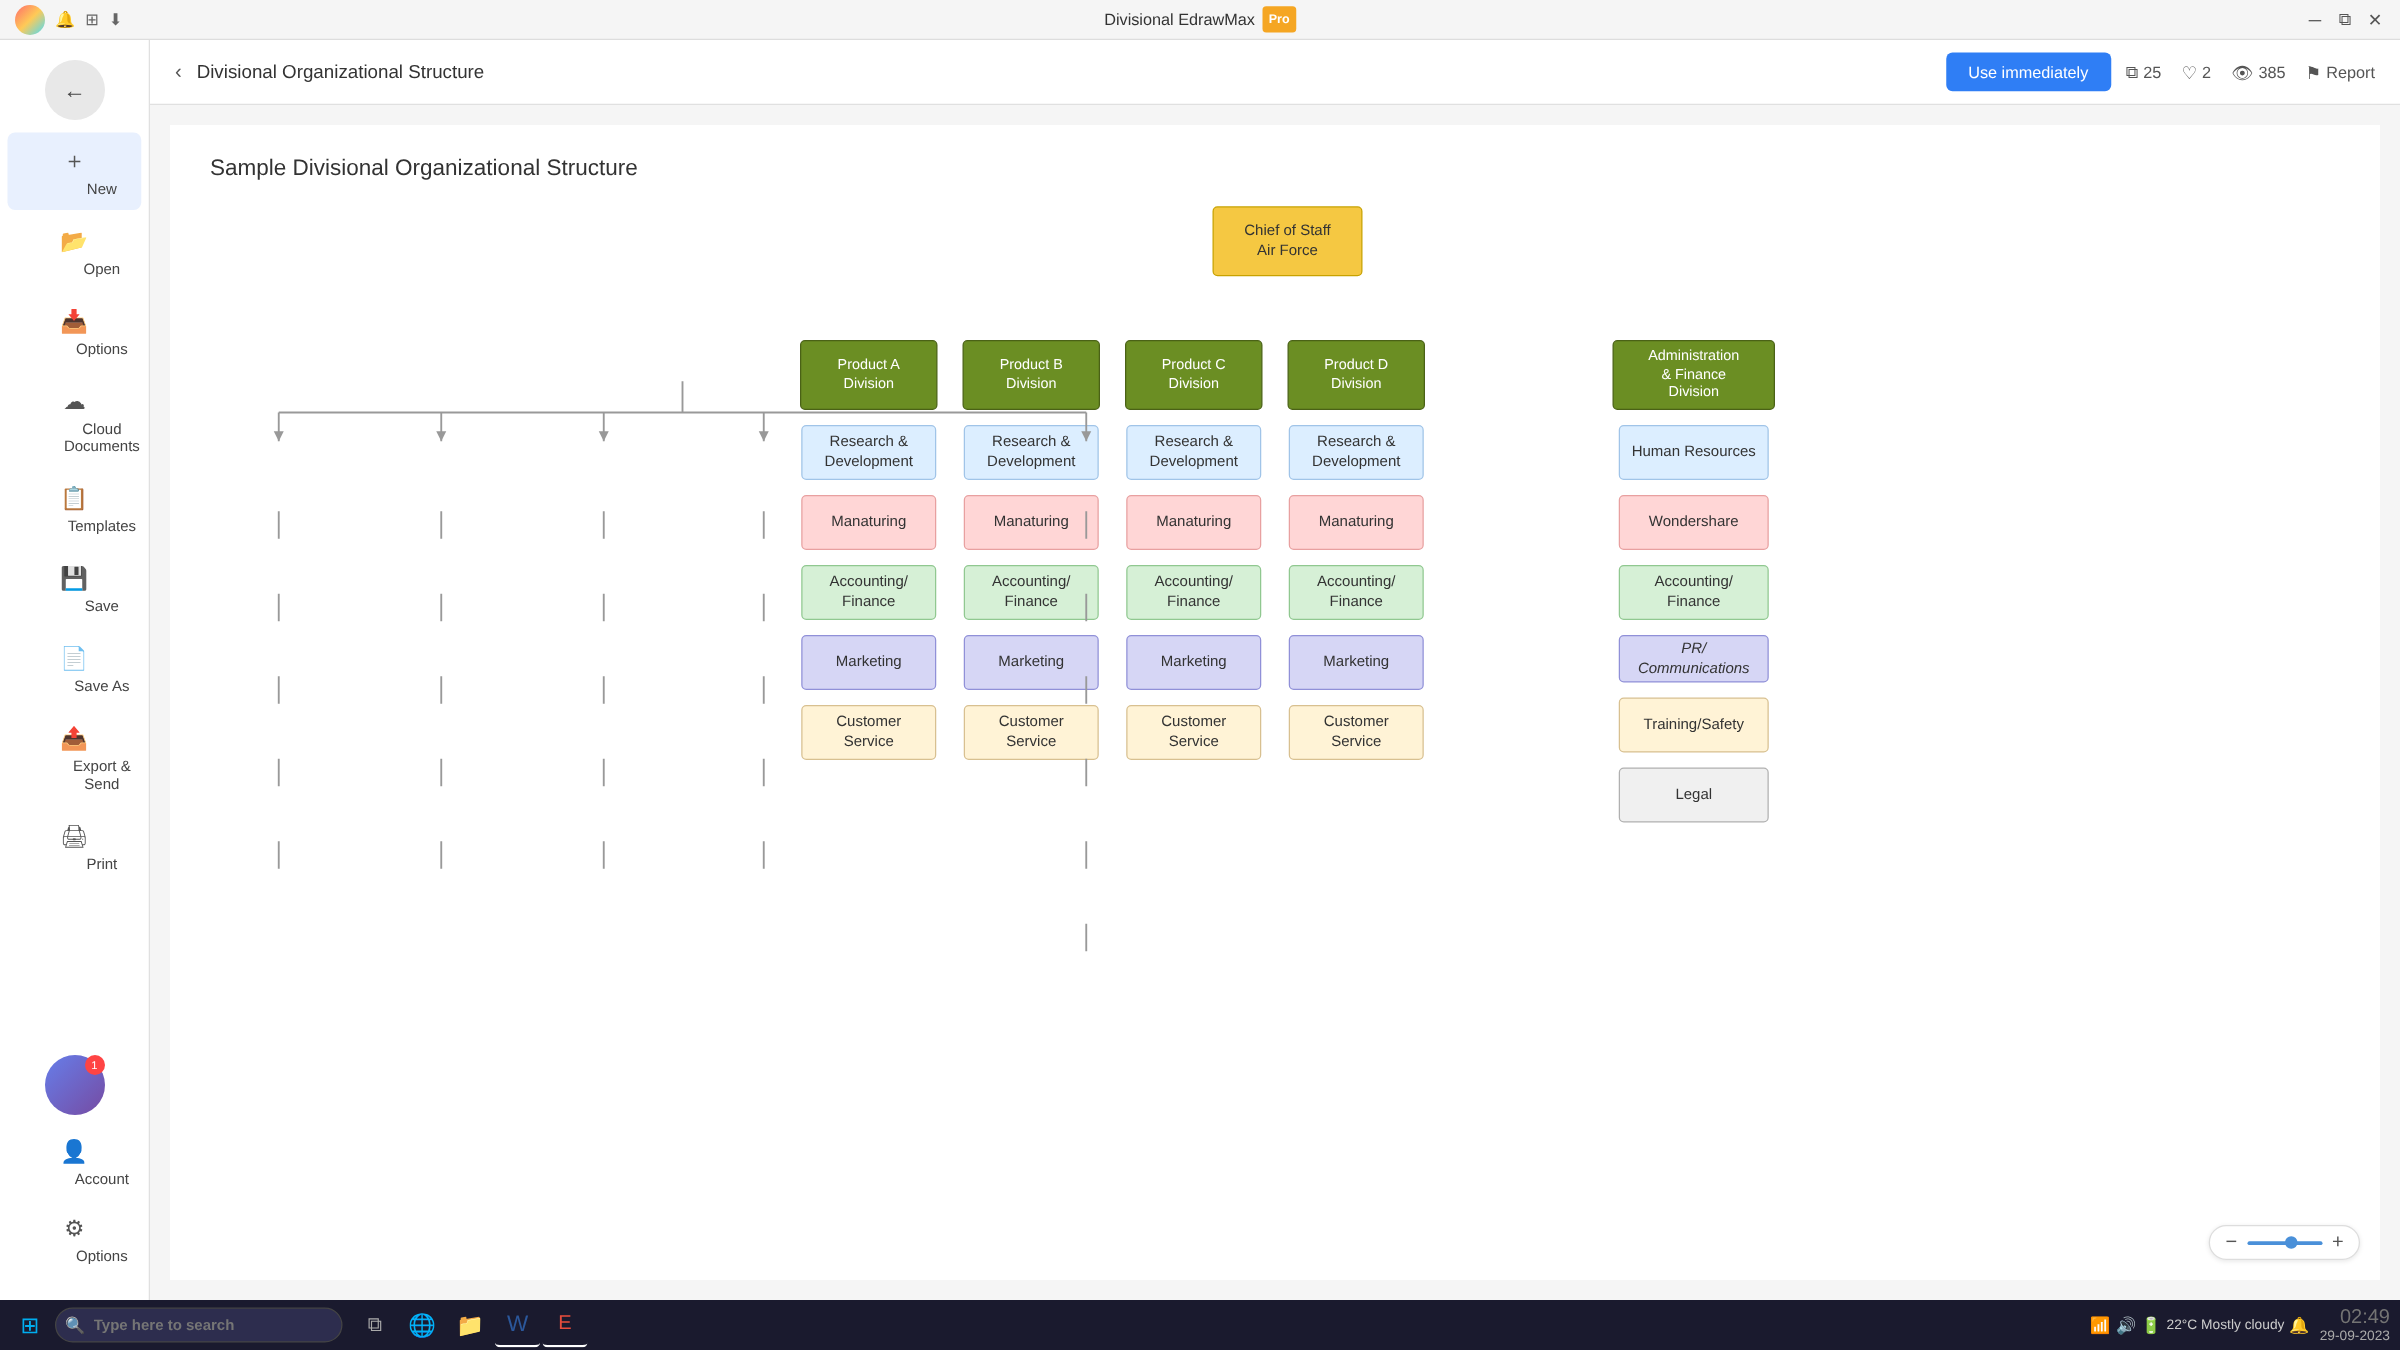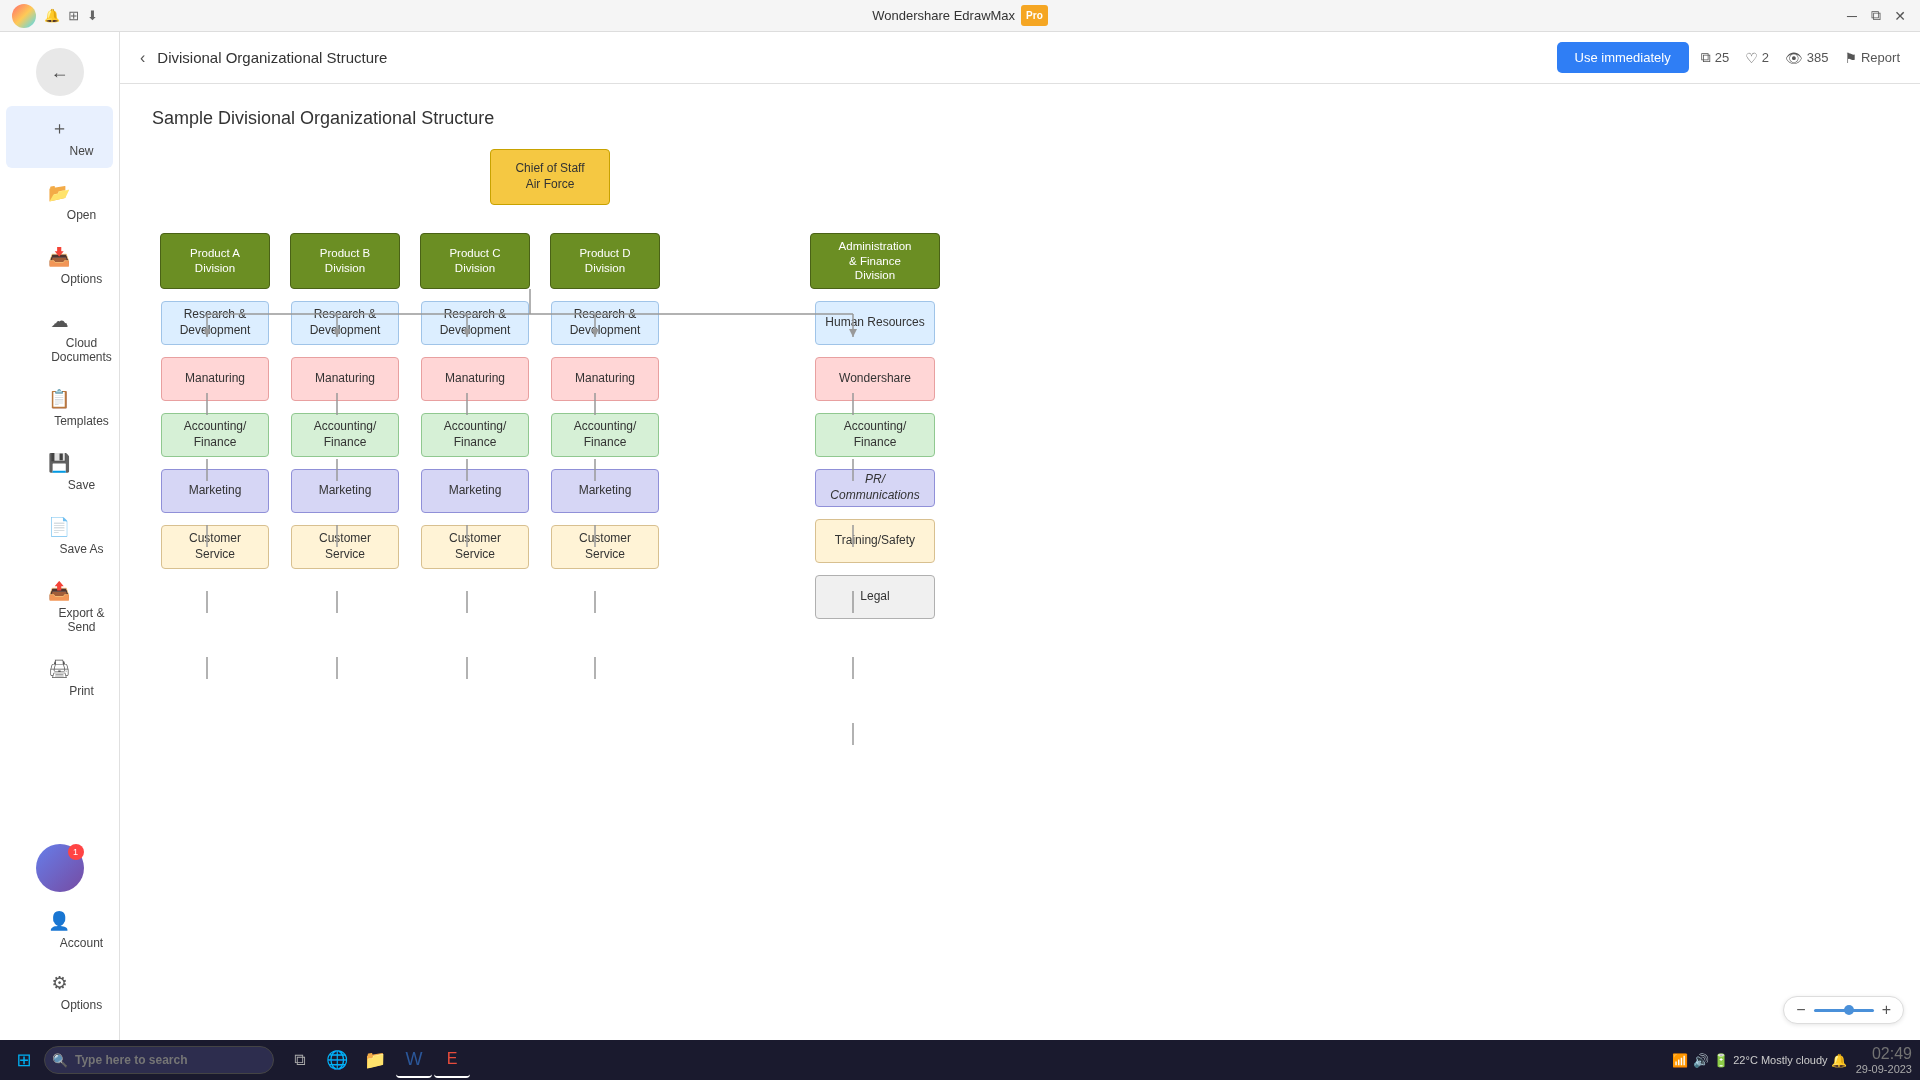--- a/index.html
+++ b/index.html
@@ -189,21 +189,21 @@
       display: flex;
       align-items: center;
       gap: 4px;
     }
     .stat-icon { font-size: 14px; }
 
     
     .diagram-canvas {
       flex: 1;
       background: white;
-      margin: 0;
+      margin: 16px;
       overflow: auto;
       position: relative;
     }
     .diagram-title {
       font-size: 18px;
       color: #333;
       margin: 24px 0 0 32px;
       font-weight: 400;
     }
 
@@ -455,21 +455,21 @@
 <div class="title-bar">
   <div class="title-bar-left">
     <div class="user-avatar"></div>
     <div class="title-bar-icons">
       <span>🔔</span>
       <span>⊞</span>
       <span>⬇</span>
     </div>
   </div>
   <div class="title-bar-center">
-    <span>Wondershare EdrawMax</span>
+    <span>Divisional EdrawMax</span>
     <span class="pro-badge">Pro</span>
   </div>
   <div class="title-bar-controls">
     <div class="title-bar-btn">─</div>
     <div class="title-bar-btn">⧉</div>
     <div class="title-bar-btn">✕</div>
   </div>
 </div>
 
 <div class="main-layout">
@@ -603,21 +603,21 @@
           <line x1="455" y1="468" x2="455" y2="490" stroke="#999" stroke-width="1.5"></line>
 
           <line x1="713" y1="204" x2="713" y2="226" stroke="#999" stroke-width="1.5"></line>
           <line x1="713" y1="270" x2="713" y2="292" stroke="#999" stroke-width="1.5"></line>
           <line x1="713" y1="336" x2="713" y2="358" stroke="#999" stroke-width="1.5"></line>
           <line x1="713" y1="402" x2="713" y2="424" stroke="#999" stroke-width="1.5"></line>
           <line x1="713" y1="468" x2="713" y2="490" stroke="#999" stroke-width="1.5"></line>
           <line x1="713" y1="534" x2="713" y2="556" stroke="#999" stroke-width="1.5"></line>
         </svg>
 
-        <div style="display:flex;flex-direction:column;align-items:flex-start;padding-left:20px;">
+        <div style="display:flex;flex-direction:column;align-items:center;padding-left:20px;gap:23px;">
 
           <div style="display:flex;justify-content:center;width:780px;margin-bottom:28px;">
             <div class="node node-chief">
               <span>Chief of Staff<br>Air Force</span>
             </div>
           </div>
 
           <div style="display:flex;gap:20px;align-items:flex-start;width:780px;">
 
             <div class="division-col">

